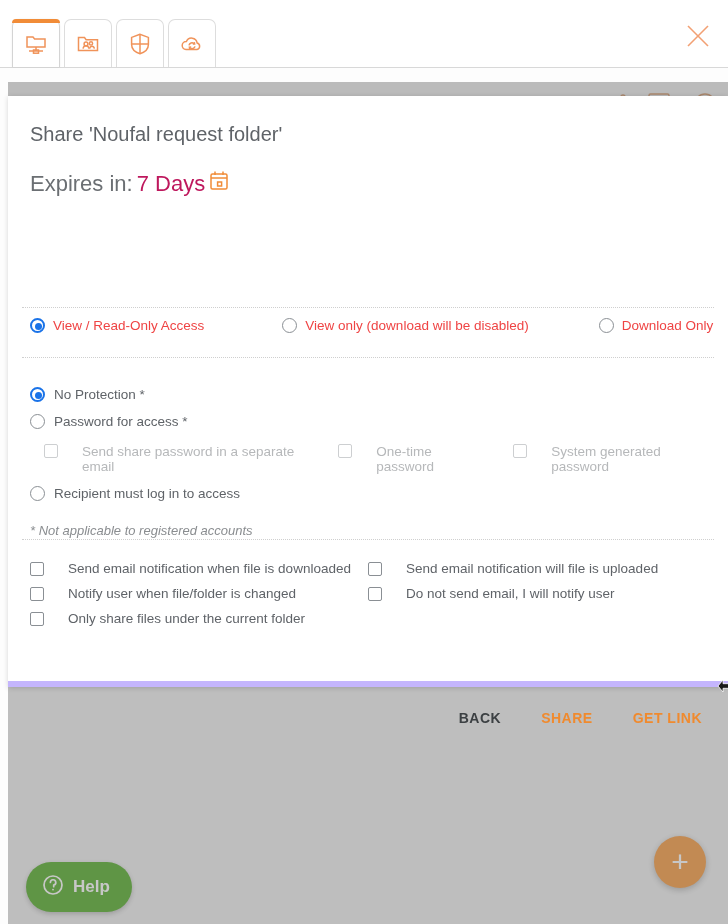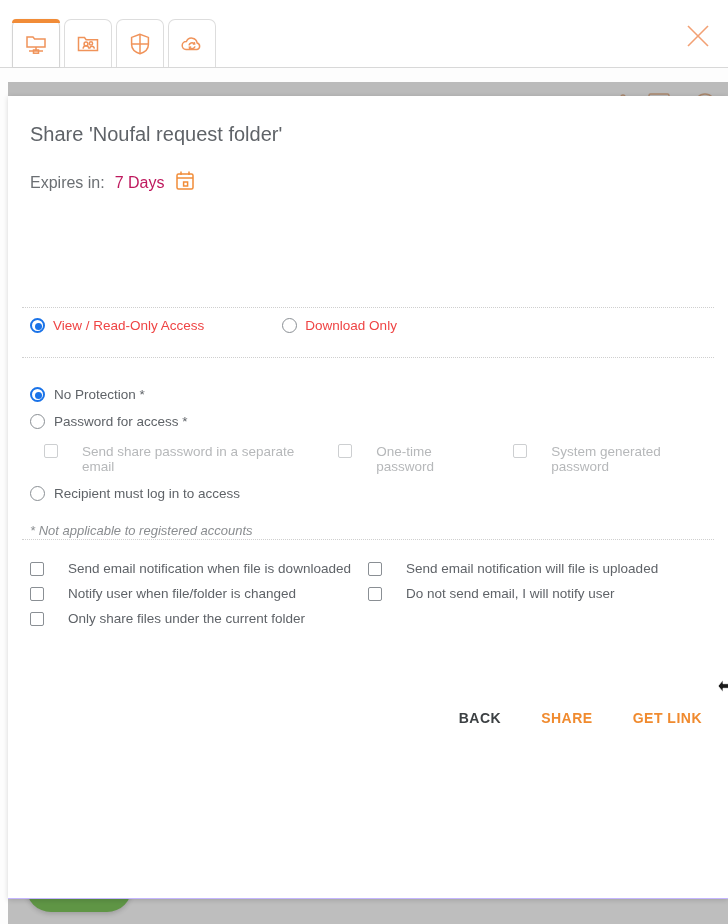--- a/index.html
+++ b/index.html
@@ -91,32 +91,32 @@
     color: #fff; font-size: 17px; font-weight: bold;
     box-shadow: 0 2px 5px rgba(0,0,0,.25);
   }
   .dimmer {
     position: absolute; left: 8px; top: 14px; right: 0; bottom: 0;
     background: rgba(130,130,130,.45); pointer-events: none;
   }
 
   
   .modal {
-    position: absolute; left: 8px; top: 96px; width: 720px; height: 803px;
+    position: absolute; left: 8px; top: 96px; width: 720px; height: 591px;
     background: #ffffff; box-shadow: 0 1px 5px rgba(0,0,0,.16);
-    border-bottom: 1px solid #c4b5fd;
+    border-bottom: 6px solid #c4b5fd;
   }
   .modal-title {
     position: absolute; left: 22px; top: 27px;
     font-size: 20px; color: #5f6368; font-weight: normal;
   }
   .expires-row {
     position: absolute; left: 22px; top: 74px;
-    display: flex; align-items: center; gap: 10px;
-    font-size: 16px; color: #6b6f73;
+    display: flex; align-items: center; gap: 4px;
+    font-size: 22px; color: #6b6f73;
   }
   .expires-row .val { color: #be185d; }
   .cal-icon { cursor: pointer; display: block; }
 
   .divider {
     position: absolute; left: 14px; right: 14px; height: 0;
     border-top: 1px dotted #cfcfcf;
   }
 
   .access-row {
@@ -350,20 +350,24 @@
 
     <div class="divider" style="top:211px"></div>
 
     <div class="access-row">
       <label class="opt">
         <span class="radio checked"></span>
         <span>View / Read-Only Access</span>
       </label>
       <label class="opt">
         <span class="radio"></span>
+        <span>View only (download will be disabled)</span>
+      </label>
+      <label class="opt">
+        <span class="radio"></span>
         <span>Download Only</span>
       </label>
 
     </div>
 
     <div class="divider" style="top:261px"></div>
 
     <div class="protect">
       <label class="prow">
         <span class="radio checked"></span>

